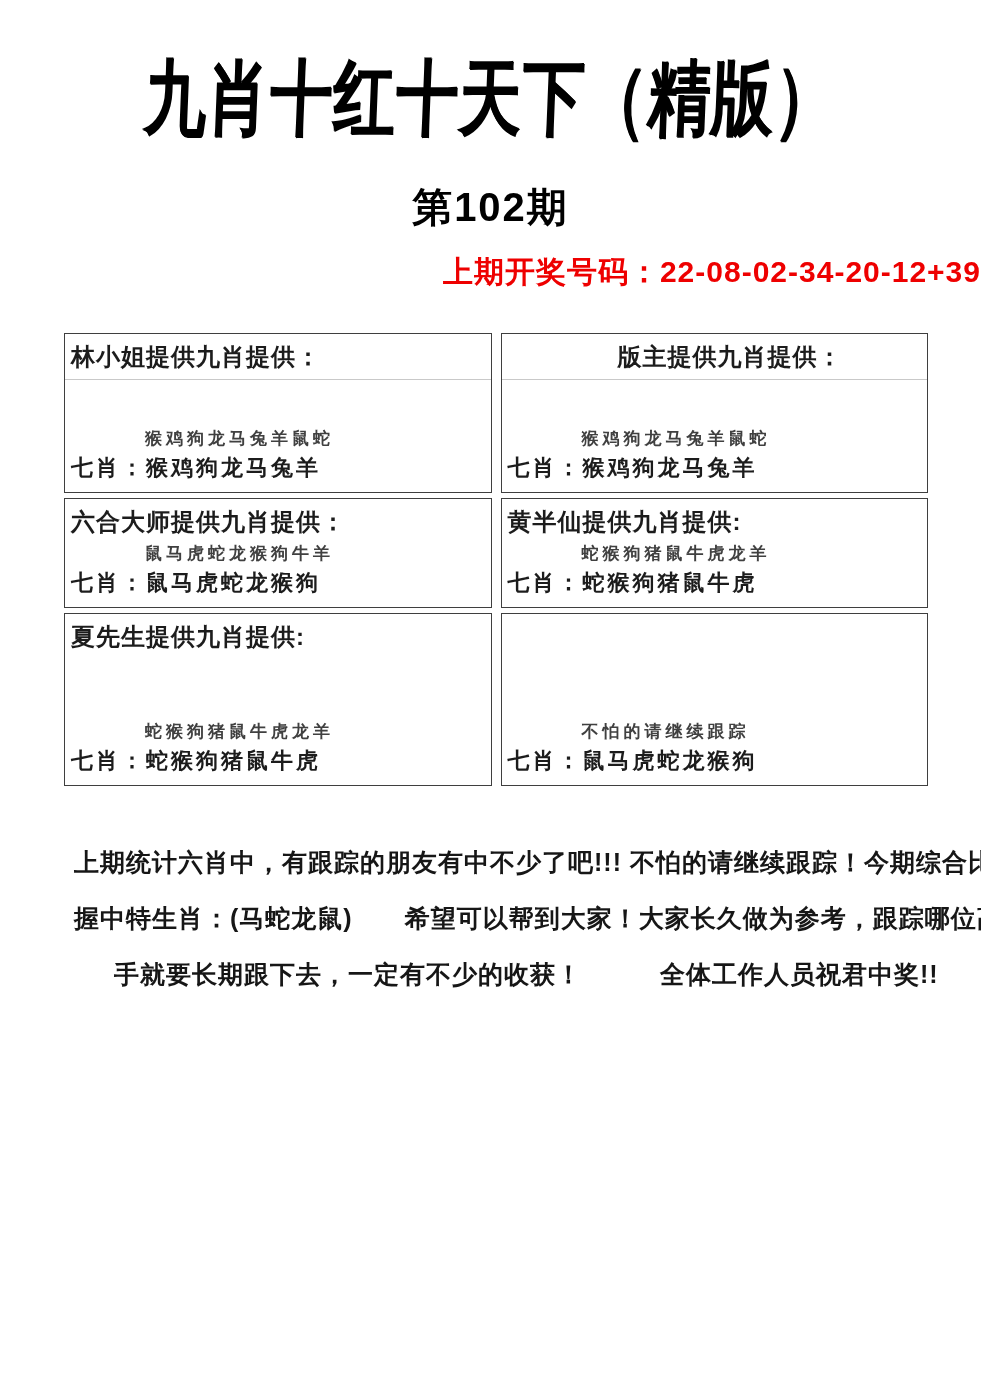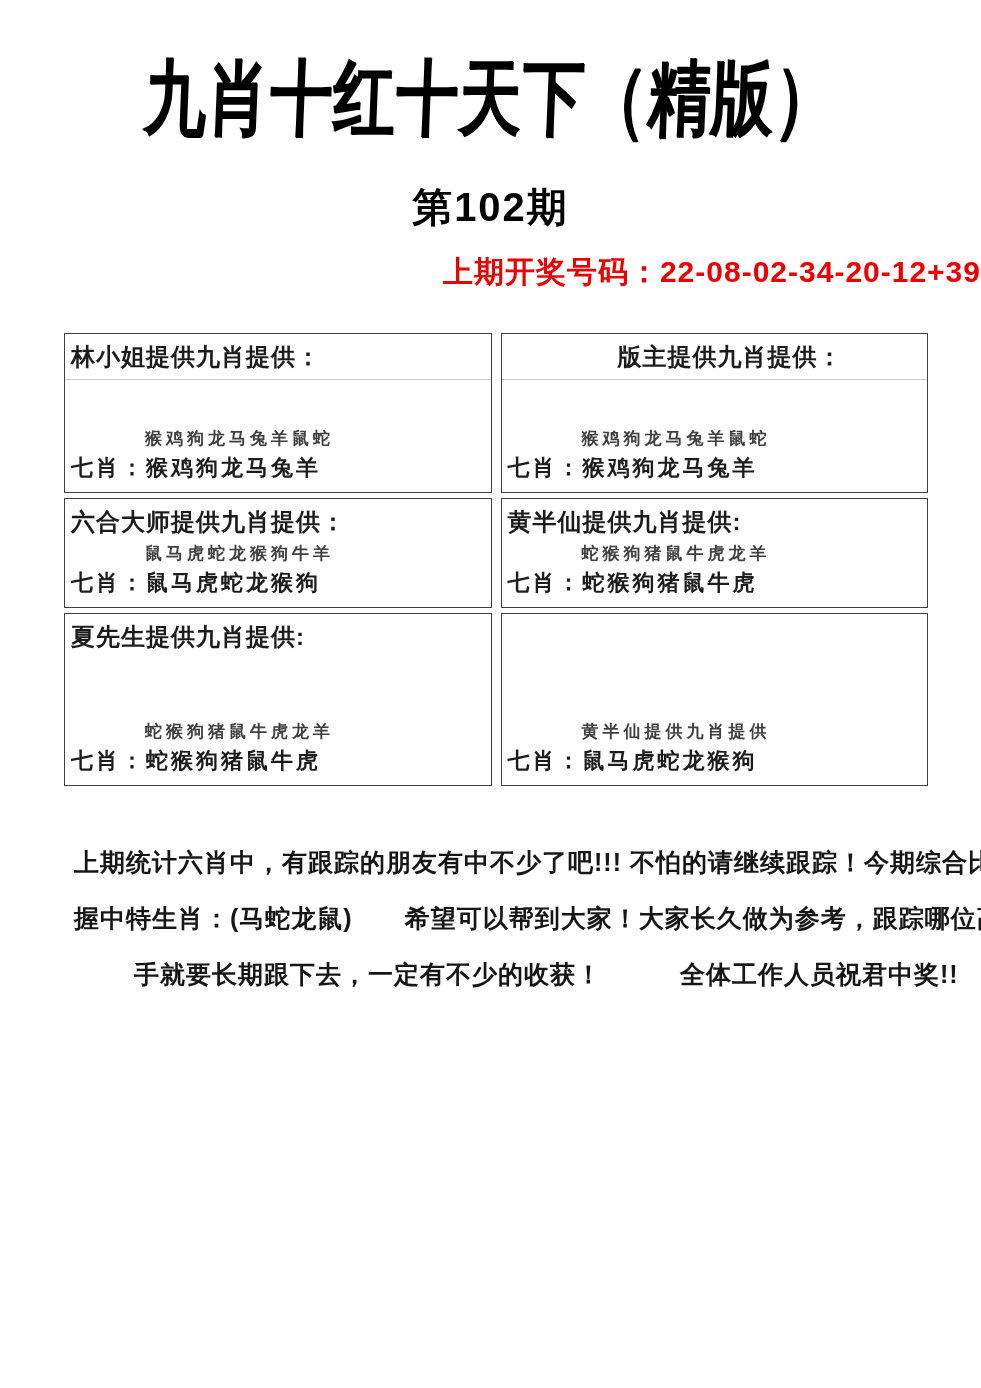--- a/index.html
+++ b/index.html
@@ -54,21 +54,21 @@
   .seven{
     font-size:22px;font-weight:700;color:#1c1c1c;
     padding:3px 6px 9px 6px;letter-spacing:3px;white-space:nowrap;
   }
   .footer{
     position:absolute;left:74px;top:845px;width:838px;
     font-size:25px;font-weight:600;color:#161616;
     letter-spacing:1px;
   }
   .footer .line{line-height:34px;margin-bottom:22px;white-space:nowrap;}
-  .footer .line.indented{margin-left:60px;}
+  .footer .line.indented{margin-left:40px;}
 </style>
 </head>
 <body>
 
 <div class="logo">九肖十红十天下（精版）</div>
 
 <div class="issue">第102期</div>
 
 <div class="draw">上期开奖号码：22-08-02-34-20-12+39</div>
 
@@ -97,21 +97,21 @@
       <div class="sec-header underlined indent">版主提供九肖提供：</div>
       <div class="nine">猴鸡狗龙马兔羊鼠蛇</div>
       <div class="seven">七肖：猴鸡狗龙马兔羊</div>
     </div>
     <div class="sec h2">
       <div class="sec-header">黄半仙提供九肖提供:</div>
       <div class="nine">蛇猴狗猪鼠牛虎龙羊</div>
       <div class="seven">七肖：蛇猴狗猪鼠牛虎</div>
     </div>
     <div class="sec h3">
-      <div class="nine">黄半仙提供九肖提供</div>
+      <div class="nine">不怕的请继续跟踪</div>
       <div class="seven">七肖：鼠马虎蛇龙猴狗</div>
     </div>
   </div>
 
 </div>
 
 <div class="footer">
   <div class="line">上期统计六肖中，有跟踪的朋友有中不少了吧!!! 不怕的请继续跟踪！今期综合比较有把</div>
   <div class="line">握中特生肖：(马蛇龙鼠)　　希望可以帮到大家！大家长久做为参考，跟踪哪位高</div>
   <div class="line indented">手就要长期跟下去，一定有不少的收获！　　　全体工作人员祝君中奖!!</div>

